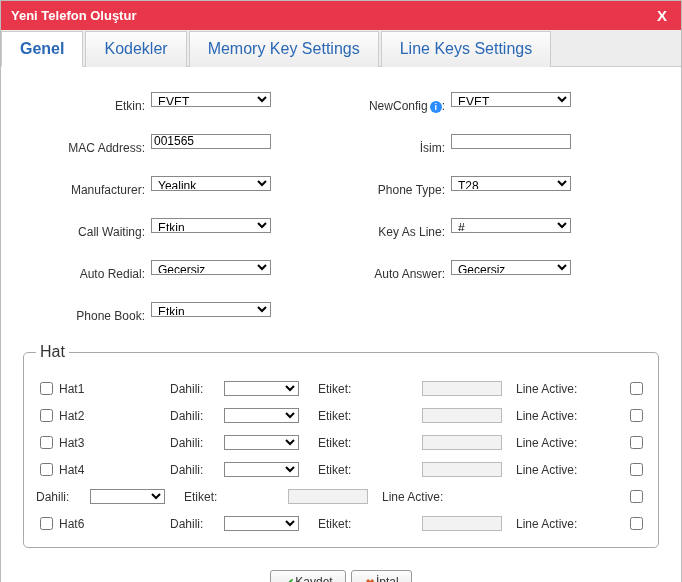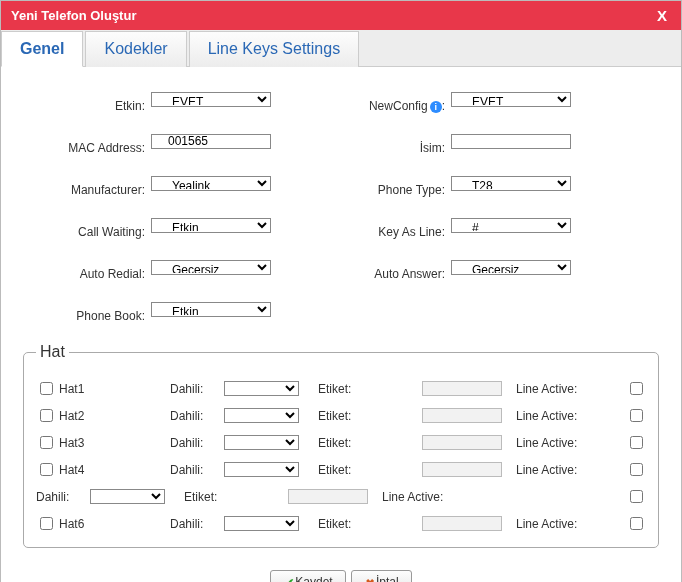--- a/index.html
+++ b/index.html
@@ -68,21 +68,21 @@
     text-align: right;
     padding-right: 6px;
     white-space: nowrap;
     margin-top: 14px;
   }
   select, input[type="text"] {
     width: 120px;
     height: 15px;
     border: 1px solid #888;
     font-size: 12px;
-    padding: 1px 16px;
+    padding: 1px 2px;
     background: #fff;
   }
   .info-icon {
     display:inline-block;
     width:12px;height:12px;
     border-radius:50%;
     background:#2d8cff;
     color:#fff;
     font-size:9px;
     line-height:12px;
@@ -155,20 +155,21 @@
 <div class="dialog">
 
   <div class="titlebar">
     <span>Yeni Telefon Oluştur</span>
     <span class="close">X</span>
   </div>
 
   <div class="tabbar">
     <div class="tab active">Genel</div>
     <div class="tab">Kodekler</div>
+    <div class="tab">Memory Key Settings</div>
     <div class="tab">Line Keys Settings</div>
   </div>
 
   <div class="content">
 
     <div class="form-grid">
 
       <label>Etkin:</label>
       <select><option>EVET</option></select>
       <div></div>

